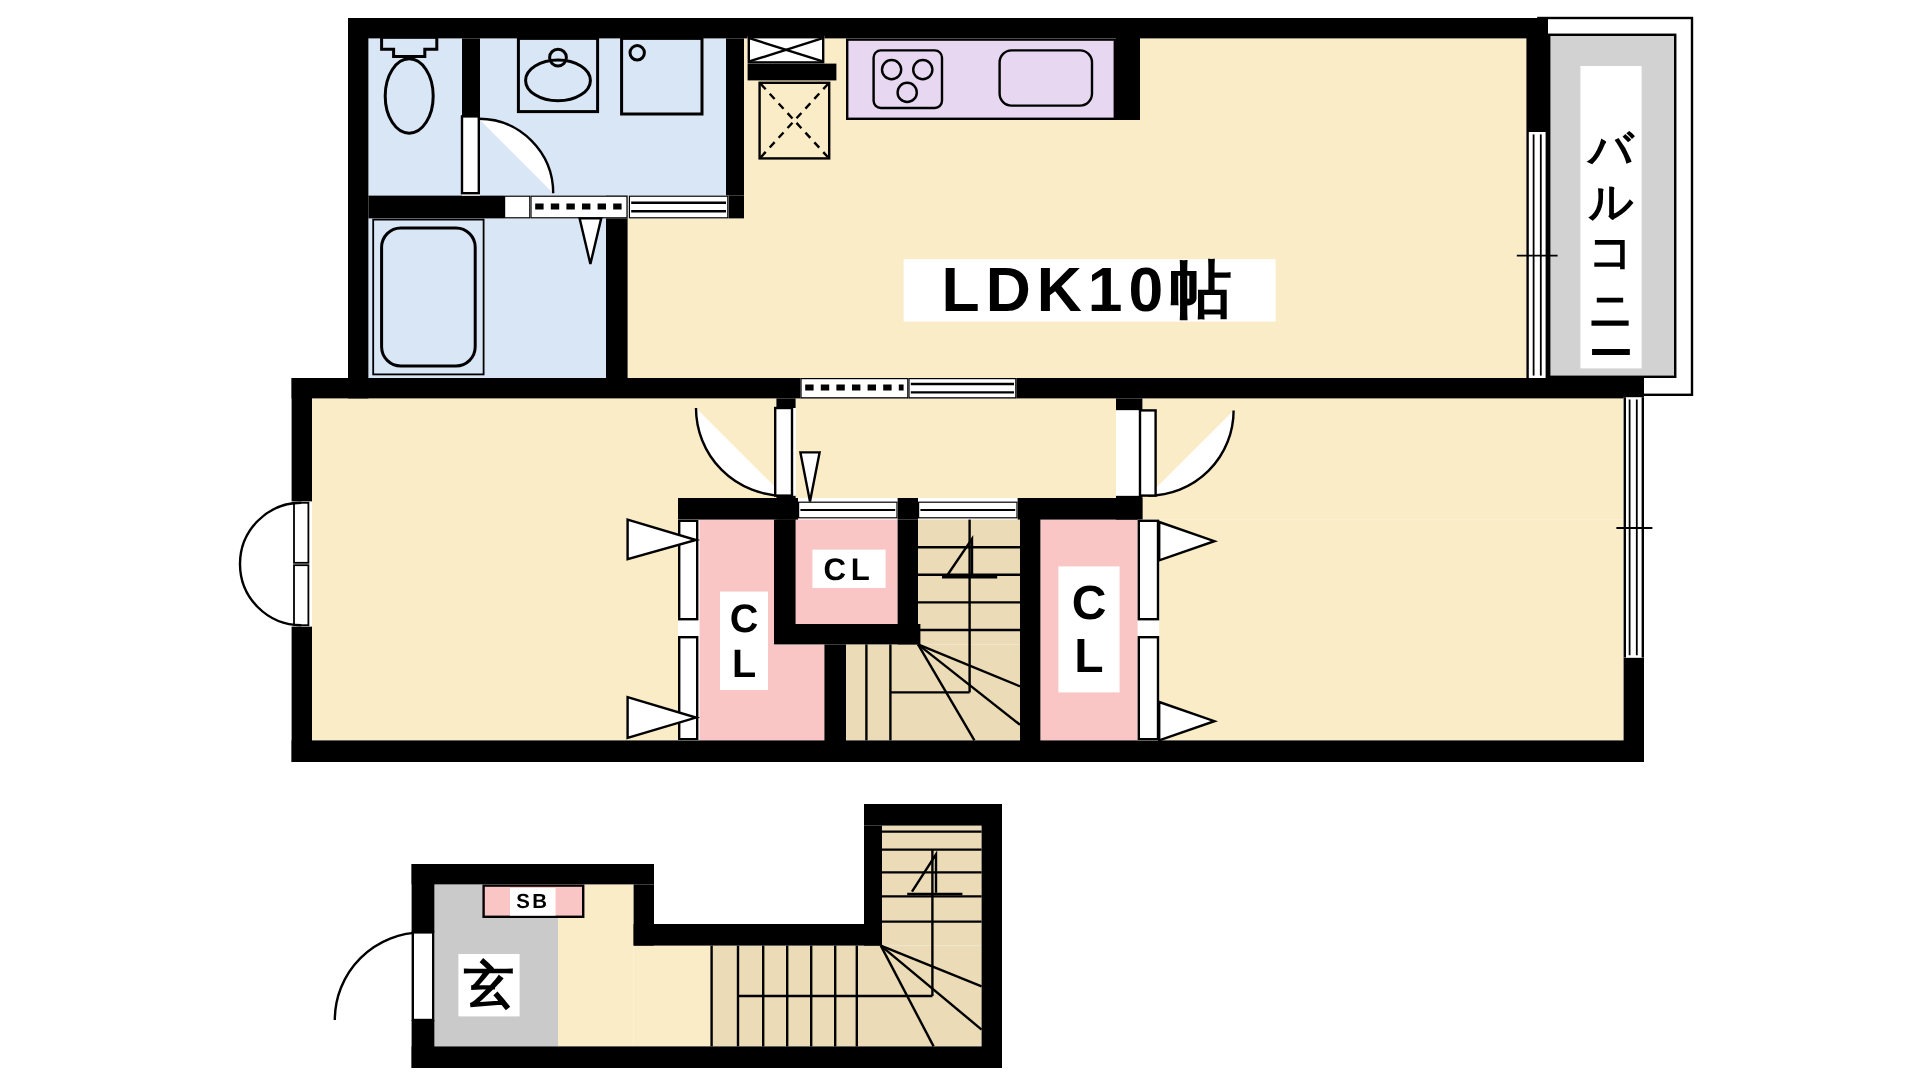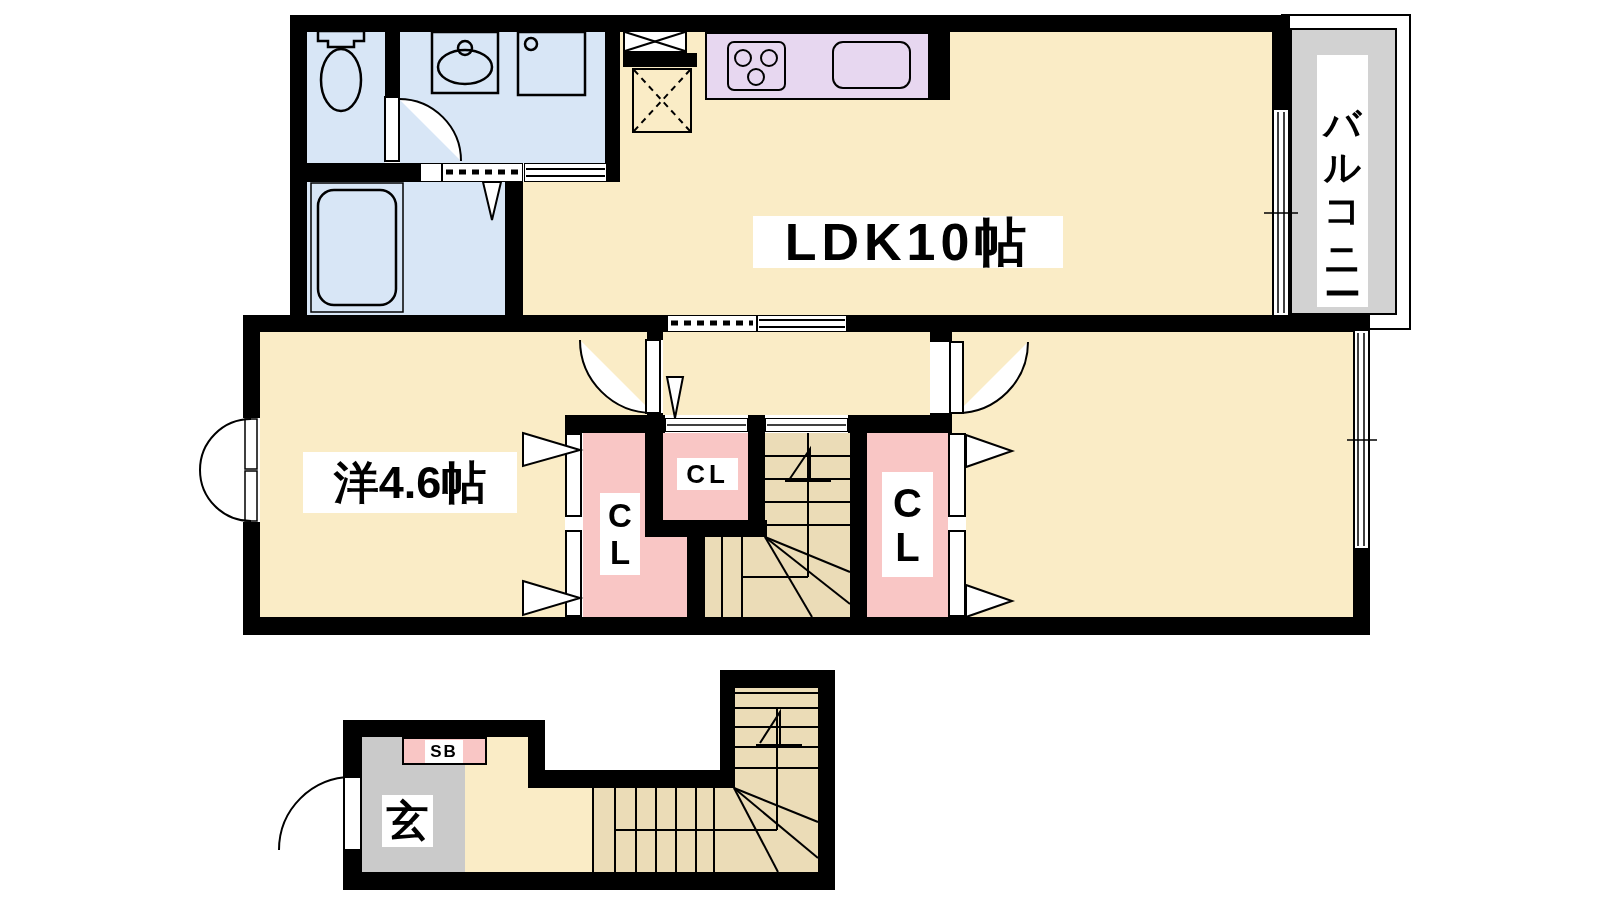--- a/index.html
+++ b/index.html
@@ -117,21 +117,20 @@
   <div class="abs panel z3" style="left:565px;top:530px;width:17px;height:87px;"></div>
   <div class="abs panel z3" style="left:948px;top:433px;width:18px;height:84px;"></div>
   <div class="abs panel z3" style="left:948px;top:530px;width:18px;height:87px;"></div>
 
   <div class="abs f-purple z3" style="left:705px;top:32px;width:225px;height:68px;"></div>
   <div class="abs z3" style="left:623px;top:30px;width:64px;height:23px;background:#fff;border:2px solid #000;"></div>
   <div class="abs z3" style="left:632px;top:68px;width:60px;height:65px;background:var(--floor-cream);border:2px solid #000;"></div>
   <div class="abs z3" style="left:402px;top:737px;width:85px;height:28px;background:var(--closet-pink);border:2px solid #000;"></div>
 
   <div class="abs lbl z4" style="left:753px;top:175px;width:310px;height:52px;font-size:52px;letter-spacing:5px;margin-top:41px;">LDK10帖</div>
-  <div class="abs lbl z4" style="left:303px;top:452px;width:214px;height:61px;font-size:45px;">洋4.6帖</div>
   <div class="abs lbl vert-up z4" style="left:600px;top:493px;width:40px;height:82px;font-size:33px;">CL</div>
   <div class="abs lbl z4" style="left:677px;top:458px;width:61px;height:32px;font-size:26px;letter-spacing:4px;">CL</div>
   <div class="abs lbl vert-up z4" style="left:882px;top:472px;width:51px;height:105px;font-size:40px;">CL</div>
   <div class="abs lbl vert z4" style="left:1317px;top:55px;width:51px;height:252px;font-size:37px;letter-spacing:6px;">バルコニー</div>
   <div class="abs lbl z4" style="left:382px;top:795px;width:51px;height:52px;font-size:42px;">玄</div>
   <div class="abs lbl z4" style="left:425px;top:740px;width:38px;height:23px;font-size:17px;letter-spacing:2px;">SB</div>
 
   <svg class="overlay" width="1600" height="900" viewBox="0 0 1600 900">
 
     <g fill="none" stroke="#000" stroke-width="2.5">

